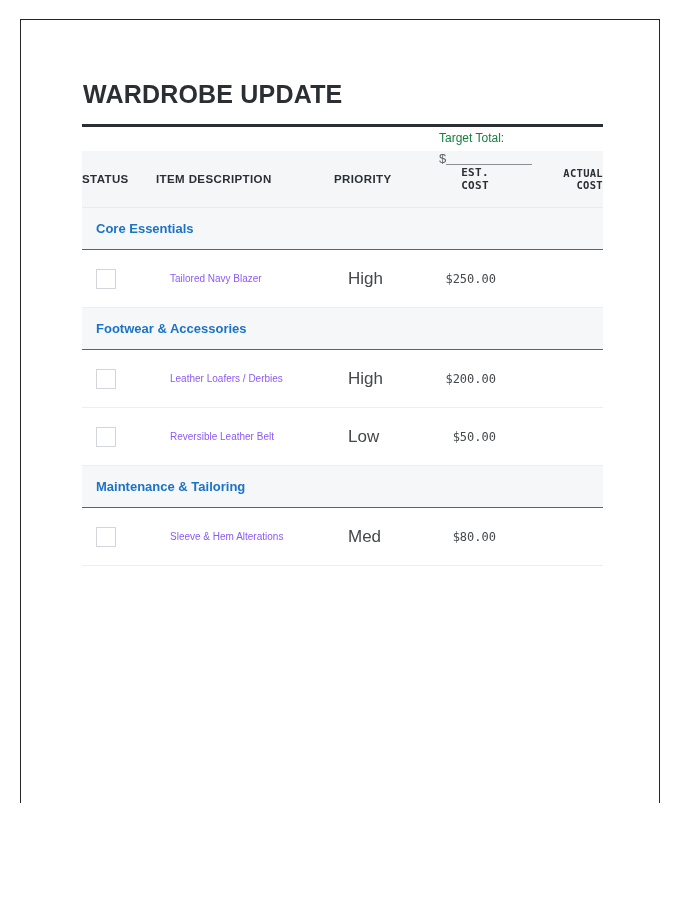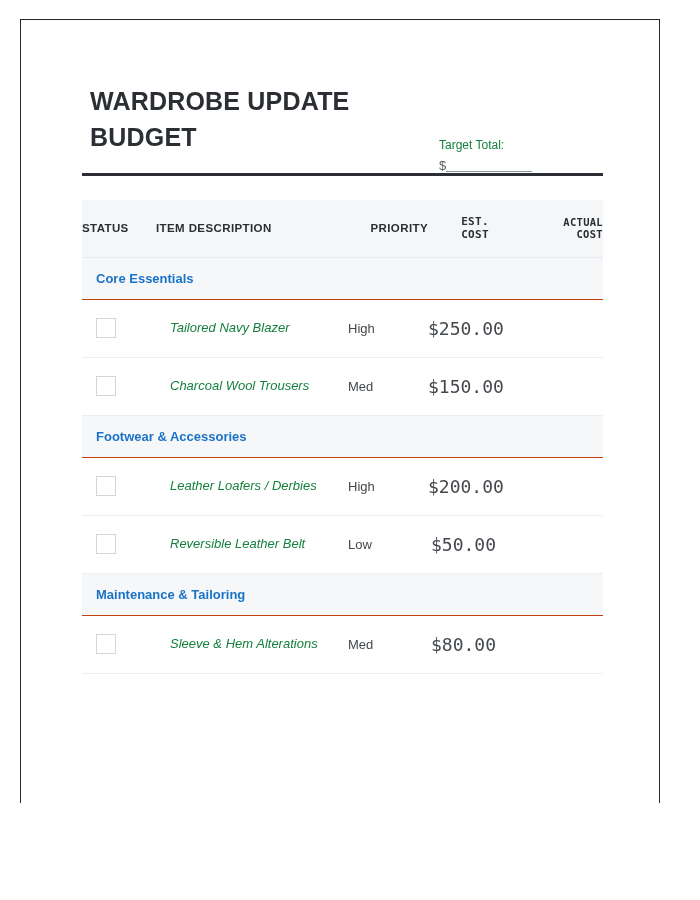--- a/index.html
+++ b/index.html
@@ -45,21 +45,21 @@
   }
   .title-block {
     width: 330px;
   }
   .doc-title {
     font-size: 25px;
     font-weight: bold;
     color: #2b2f33;
     letter-spacing: 0.2px;
     line-height: 1.42;
-    margin: 8px;
+    margin: 1px;
   }
   .doc-subtitle {
     font-size: 12.5px;
     color: #7d8287;
     margin-top: 5px;
     line-height: 1.3;
   }
   .target-block {
     position: absolute;
     right: 14px;
@@ -110,21 +110,21 @@
     font-size: 11.5px;
     font-weight: bold;
     color: #2b2f33;
     letter-spacing: 0.4px;
     text-transform: uppercase;
     box-sizing: border-box;
     margin-left: 34px;
   }
   th.h-status   { text-align: left;  padding-left: 14px; }
   th.h-item     { text-align: left;  padding-left: 14px; }
-  th.h-priority { text-align: right;  padding-left: 14px; }
+  th.h-priority { text-align: left;  padding-left: 14px; }
   th.h-est      { text-align: center; padding-right: 26px;
                   font-family: "DejaVu Sans Mono", monospace;
                   font-size: 11px; letter-spacing: 0.3px; }
   th.h-actual   { text-align: right; padding-right: 10px;
                   font-family: "DejaVu Sans Mono", monospace;
                   font-size: 10.5px; letter-spacing: 0.3px; }
 
   tr.category-row { background: #f6f7f9; }
   tr.category-row td {
     height: 41px;
@@ -137,35 +137,34 @@
   }
 
   tr.item-row td {
     height: 57px;
     border-bottom: 1px solid #eceef0;
     background: #ffffff;
   }
   tr.item-row td.c-status { padding-left: 14px; }
   tr.item-row td.c-item {
     padding-left: 14px;
-    font-size: 13px;
-    color: #15803d;
+    font-size: 10px;
+    color: #8b5cf6;
     line-height: 1.32;
-    font-style: italic;
   }
   tr.item-row td.c-priority {
     padding-left: 14px;
-    font-size: 13px;
+    font-size: 17px;
     color: #44484c;
   }
   tr.item-row td.c-est {
     text-align: right;
     padding-right: 26px;
     font-family: "DejaVu Sans Mono", monospace;
-    font-size: 18px;
+    font-size: 12px;
     color: #44484c;
   }
   tr.item-row td.c-actual {
     text-align: right;
     padding-right: 10px;
     font-family: "DejaVu Sans Mono", monospace;
     font-size: 12.5px;
     color: #44484c;
   }
 
@@ -181,21 +180,20 @@
 </head>
 <body>
 
 <div id="page-frame">
   <div id="sheet-inner">
 
     <div class="doc-header">
       <div class="title-block">
         <div class="doc-title">
           <div>WARDROBE UPDATE</div>
-          <div>BUDGET</div>
         </div>
       </div>
 
       <div class="target-block">
         <div class="target-label">Target Total:</div>
         <div class="target-value">
           <span>$</span><span class="blank"></span>
         </div>
       </div>
     </div>
@@ -229,29 +227,20 @@
           </tr>
           <tr class="item-row">
             <td class="c-status">
               <span class="checkbox"></span>
             </td>
             <td class="c-item">Tailored Navy Blazer</td>
             <td class="c-priority">High</td>
             <td class="c-est">$250.00</td>
             <td class="c-actual"></td>
           </tr>
-          <tr class="item-row">
-            <td class="c-status">
-              <span class="checkbox"></span>
-            </td>
-            <td class="c-item">Charcoal Wool Trousers</td>
-            <td class="c-priority">Med</td>
-            <td class="c-est">$150.00</td>
-            <td class="c-actual"></td>
-          </tr>
           <tr class="category-row">
             <td colspan="5">Footwear &amp; Accessories</td>
           </tr>
           <tr class="item-row">
             <td class="c-status">
               <span class="checkbox"></span>
             </td>
             <td class="c-item">Leather Loafers / Derbies</td>
             <td class="c-priority">High</td>
             <td class="c-est">$200.00</td>

